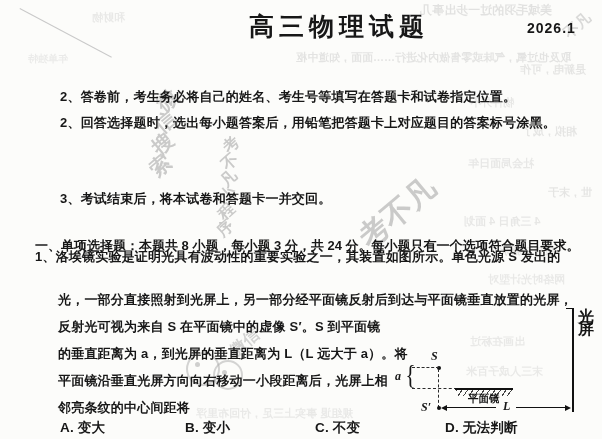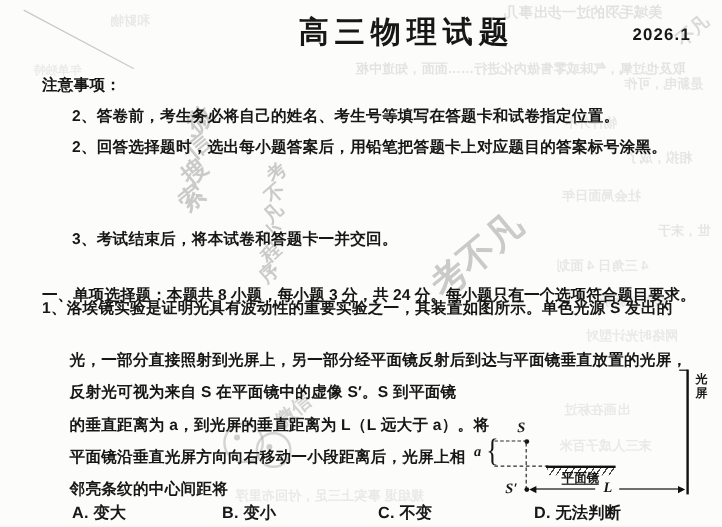--- a/index.html
+++ b/index.html
@@ -17,21 +17,21 @@
   .math{font-family:"Liberation Serif","DejaVu Serif",serif;font-style:italic;font-weight:700;}
   
   .dot{position:absolute;width:4px;height:4px;background:#111;border-radius:50%;}
   .dash-h{position:absolute;height:0;border-top:1.6px dashed #2b2b2b;}
   .dash-v{position:absolute;width:0;border-left:1.6px dashed #2b2b2b;}
   .line-h{position:absolute;height:1.6px;background:#111;}
   .line-v{position:absolute;width:1.6px;background:#111;}
   .hatch{position:absolute;height:6px;
     background:repeating-linear-gradient(125deg,#444 0 1px,transparent 1px 4.5px);}
   .fig-label{position:absolute;font-weight:700;font-size:10.5px;white-space:nowrap;}
-  .fig-label-v{position:absolute;font-weight:700;font-size:10px;width:13px;
+  .fig-label-v{position:absolute;font-weight:700;font-size:16px;width:13px;
     line-height:12px;word-break:break-all;text-align:center;}
   .brace{position:absolute;font-family:"Liberation Serif",serif;font-weight:400;
     font-size:27px;transform:scaleX(.8);}
   .ah{position:absolute;width:0;height:0;border-top:3px solid transparent;
       border-bottom:3px solid transparent;}
   .ah-l{border-right:6px solid #111;}
   .ah-r{border-left:6px solid #111;}
   .lbl-on-line{position:absolute;background:#fcfcfa;padding:0 4px;}
   
   .wm{position:absolute;color:#9a9a9a;font-weight:700;white-space:nowrap;
@@ -93,21 +93,20 @@
   <div class="ring" style="left:186px;top:352px;width:30px;height:30px;">
       <span class="pupil"></span>
     </div>
   <div class="ring" style="left:213px;top:360px;width:26px;height:26px;">
       <span class="pupil"></span>
     </div>
 
   <div class="tl title">高三物理试题</div>
   <div class="tl date">2026.1</div>
 
-  <div class="tl" style="left:35px;top:62px;">注意事项：</div>
   <div class="tl" style="left:60px;top:88px;">2、答卷前，考生务必将自己的姓名、考生号等填写在答题卡和试卷指定位置。</div>
   <div class="tl" style="left:60px;top:114px;">2、回答选择题时，选出每小题答案后，用铅笔把答题卡上对应题目的答案标号涂黑。</div>
   <div class="tl" style="left:60px;top:190px;">3、考试结束后，将本试卷和答题卡一并交回。</div>
 
   <div class="tl" style="left:35px;top:237px;letter-spacing:0;">一、单项选择题：本题共 8 小题，每小题 3 分，共 24 分。每小题只有一个选项符合题目要求。</div>
 
   <div class="tl" style="left:35px;top:248px;">1、洛埃镜实验是证明光具有波动性的重要实验之一，其装置如图所示。单色光源 S 发出的</div>
   <div class="tl" style="left:58px;top:291px;">光，一部分直接照射到光屏上，另一部分经平面镜反射后到达与平面镜垂直放置的光屏，</div>
   <div class="tl" style="left:58px;top:318px;">反射光可视为来自 S 在平面镜中的虚像 S′。S 到平面镜</div>
   <div class="tl" style="left:58px;top:372px;">平面镜沿垂直光屏方向向右移动一小段距离后，光屏上相</div>
@@ -129,21 +128,21 @@
     <div class="dot" style="left:437px;top:366px;"></div>
 
     <div class="tl math" style="left:395px;top:369px;font-size:12px;">a</div>
     <div class="brace" style="left:404px;top:360px;">{</div>
     <div class="dash-h" style="left:412px;top:367px;width:27px;"></div>
     <div class="dash-h" style="left:412px;top:388px;width:45px;"></div>
     <div class="dash-v" style="left:438px;top:369px;height:39px;"></div>
 
     <div class="line-h" style="left:455px;top:388px;width:58px;"></div>
     <div class="hatch" style="left:456px;top:390px;width:56px;"></div>
-    <div class="fig-label" style="left:468px;top:392px;text-decoration:underline;">平面镜</div>
+    <div class="fig-label" style="left:468px;top:392px;">平面镜</div>
 
     <div class="tl math" style="left:421px;top:400px;font-size:12px;">S′</div>
     <div class="dot" style="left:437px;top:406px;"></div>
 
     <div class="line-h" style="left:444px;top:407px;width:52px;height:1.4px;"></div>
     <div class="line-h" style="left:516px;top:407px;width:53px;height:1.4px;"></div>
     <div class="ah ah-l" style="left:441px;top:405px;"></div>
     <div class="ah ah-r" style="left:565px;top:405px;"></div>
     <div class="tl math lbl-on-line" style="left:499px;top:399px;font-size:12px;">L</div>
   </div>

